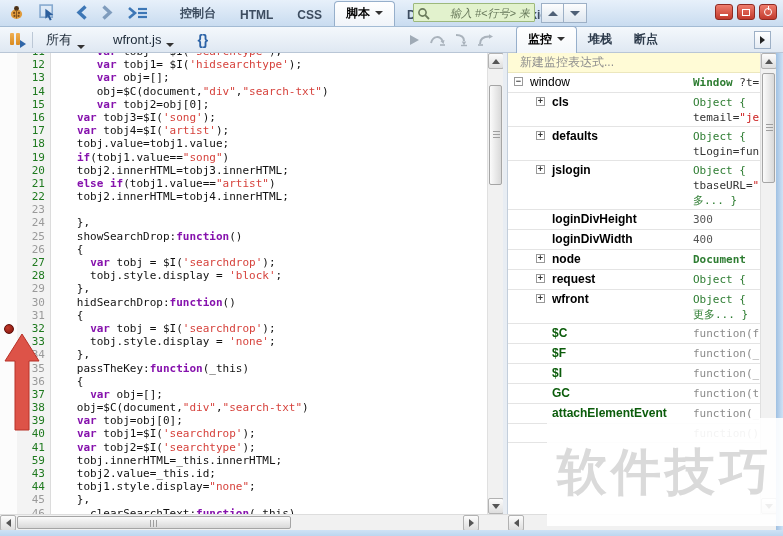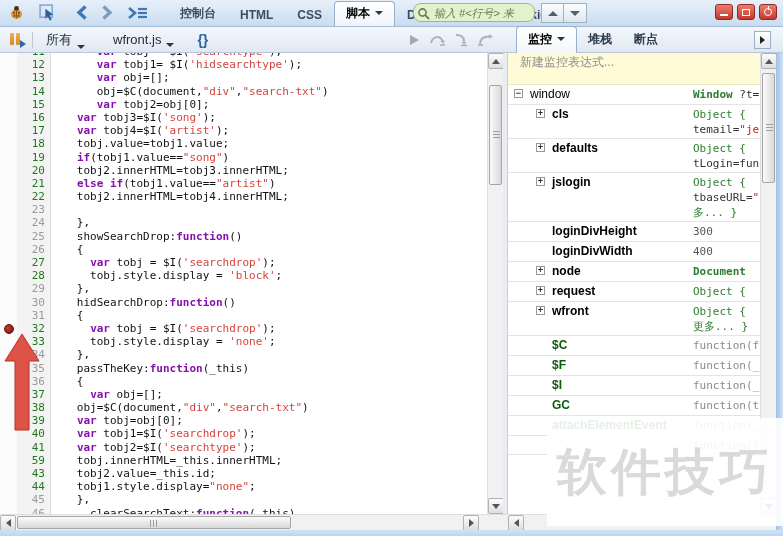--- a/index.html
+++ b/index.html
@@ -12,22 +12,22 @@
     display:flex; align-items:flex-end; }
   .topbar .icongrp { display:flex; align-items:center; height:27px; padding:0 4px; }
   .icn { display:flex; align-items:center; justify-content:center; width:24px; height:22px; cursor:pointer; }
   .ttabs { display:flex; align-items:flex-end; height:27px; margin-left:14px; }
   .ttab { position:relative; padding:3px 11px 4px; font-size:12px; font-weight:bold; color:#3d4d60;
     border:1px solid transparent; border-bottom:none; border-radius:4px 4px 0 0; cursor:pointer; white-space:nowrap; }
   .ttab.active { background:linear-gradient(#ffffff,#f0f4f9); border-color:#96afcb; color:#000; }
   .caret { display:inline-block; width:0; height:0; border-left:4px solid transparent;
     border-right:4px solid transparent; border-top:4px solid #333; margin-left:5px; vertical-align:2px; }
   .searchwrap { position:absolute; right:248px; top:3px; display:flex; align-items:center; }
-  .searchbox { width:122px; height:19px; border:1px solid #9db97c; border-radius:8px;
-    background:#e2f2cd; font-size:11px; padding:0 4px 0 20px; color:#4a5a3a; outline:none; }
+  .searchbox { width:122px; height:19px; border:1px solid #9db97c; border-radius:1px;
+    background:#e2f2cd; font-size:11px; padding:0 4px 0 20px; color:#4a5a3a; outline:none;text-align:right; }
   .searchbox::placeholder { color:#67785a; font-style:italic; }
   .mag { position:absolute; left:4px; top:3px; }
   .navbtns { position:absolute; right:196px; top:3px; display:flex; }
   .navbtn { width:23px; height:20px; background:linear-gradient(#fdfdfd,#dde6f0); border:1px solid #9db0c6;
     display:flex; align-items:center; justify-content:center; cursor:pointer; }
   .navbtn + .navbtn { border-left:none; }
   .chv { width:0; height:0; border-left:5px solid transparent; border-right:5px solid transparent; }
   .chv.up { border-bottom:5px solid #4f6076; } .chv.dn { border-top:5px solid #4f6076; }
   .winbtns { position:absolute; right:6px; top:4px; display:flex; }
   .winbtn { width:18px; height:16px; margin-left:4px; border:1px solid #8f2a22; border-radius:3px;
@@ -87,21 +87,21 @@
   .vthumb::after { content:""; position:absolute; left:3px; top:50%; margin-top:-4px; width:7px; height:8px;
     background:repeating-linear-gradient(#9e9e9e 0 1px, transparent 1px 3px); }
   .hthumb { position:absolute; top:1px; height:13px; background:linear-gradient(#fbfbfb,#d9d9d9);
     border:1px solid #a5a5a5; border-radius:2px; cursor:grab; }
   .hthumb::after { content:""; position:absolute; top:3px; left:50%; margin-left:-4px; width:8px; height:7px;
     background:repeating-linear-gradient(90deg,#9e9e9e 0 1px, transparent 1px 3px); }
   .splitter { position:absolute; left:503px; top:53px; width:5px; height:477px; background:#e8edf3; border-right:1px solid #c3cedb; cursor:col-resize; }
 
   
   .watch { position:absolute; left:508px; top:53px; width:252px; height:461px; background:#fff; overflow:hidden; font-size:12px; }
-  .neww { height:32px; line-height:19px; background:#fffbd6; border-bottom:1px solid #ece7bd; color:#8f8f8f;
+  .neww { height:20px; line-height:19px; background:#fffbd6; border-bottom:1px solid #ece7bd; color:#8f8f8f;
     padding-left:12px; cursor:text; }
   .wrow { position:relative; border-bottom:1px solid #e4e4e4; padding:2px 0; min-height:19px; cursor:pointer; }
   .wtog { position:absolute; top:4px; width:9px; height:9px; border:1px solid #999; background:#fff;
     font:bold 9px/7px "Liberation Sans", sans-serif; text-align:center; color:#333; cursor:pointer; }
   .d0 .wtog { left:6px; } .d1 .wtog { left:28px; }
   .wname { display:inline-block; line-height:15px; color:#000; }
   .d0 .wname { margin-left:22px; } .d1 .wname { margin-left:44px; }
   .wname.b { font-weight:bold; } .wname.g { font-weight:bold; color:#0b5c0b; }
   .wval { position:absolute; left:185px; top:2px; white-space:nowrap; }
   .vline { height:15px; line-height:15px; font-family:"DejaVu Sans Mono", monospace; font-size:11px; }

